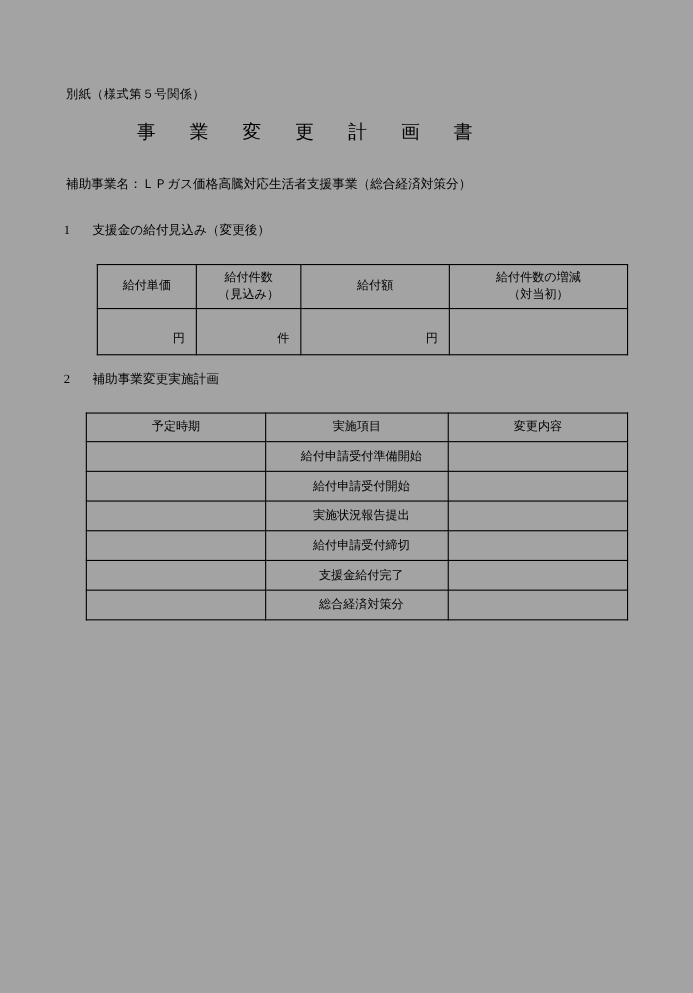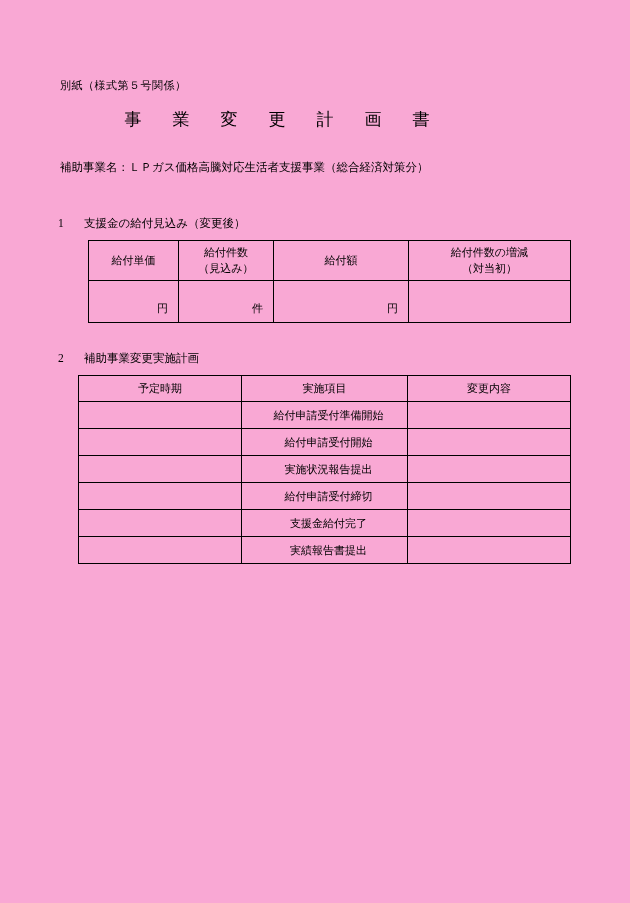--- a/index.html
+++ b/index.html
@@ -14,21 +14,21 @@
     color: #000000;
     position: relative;
     overflow: hidden;
   }
   .page {
     position: absolute;
     top: 0;
     left: 0;
     width: 630px;
     height: 903px;
-    background: #f9a8d4;
+    background: #a3a3a3;
   }
   .doc-ref {
     position: absolute;
     left: 60px;
     top: 78px;
     font-size: 11px;
     letter-spacing: 0.5px;
     white-space: nowrap;
   }
   .doc-title {
@@ -45,21 +45,20 @@
     position: absolute;
     left: 60px;
     top: 160px;
     font-size: 11.5px;
     white-space: nowrap;
   }
   .section-heading {
     position: absolute;
     font-size: 11.5px;
     white-space: nowrap;
-    margin-top: 14px;
   }
   .section-1-heading { left: 58px; top: 202px; }
   .section-2-heading { left: 58px; top: 337px; }
   .section-heading .num { display: inline-block; width: 26px; }
 
   table.grid {
     position: absolute;
     border-collapse: collapse;
     table-layout: fixed;
     font-size: 11px;
@@ -192,19 +191,19 @@
         <td class="item">給付申請受付締切</td>
         <td></td>
       </tr>
       <tr>
         <td></td>
         <td class="item">支援金給付完了</td>
         <td></td>
       </tr>
       <tr>
         <td></td>
-        <td class="item">実績報告書提出</td>
+        <td class="item">総合経済対策分</td>
         <td></td>
       </tr>
     </tbody>
   </table>
 
 </div>
 
 </body></html>

